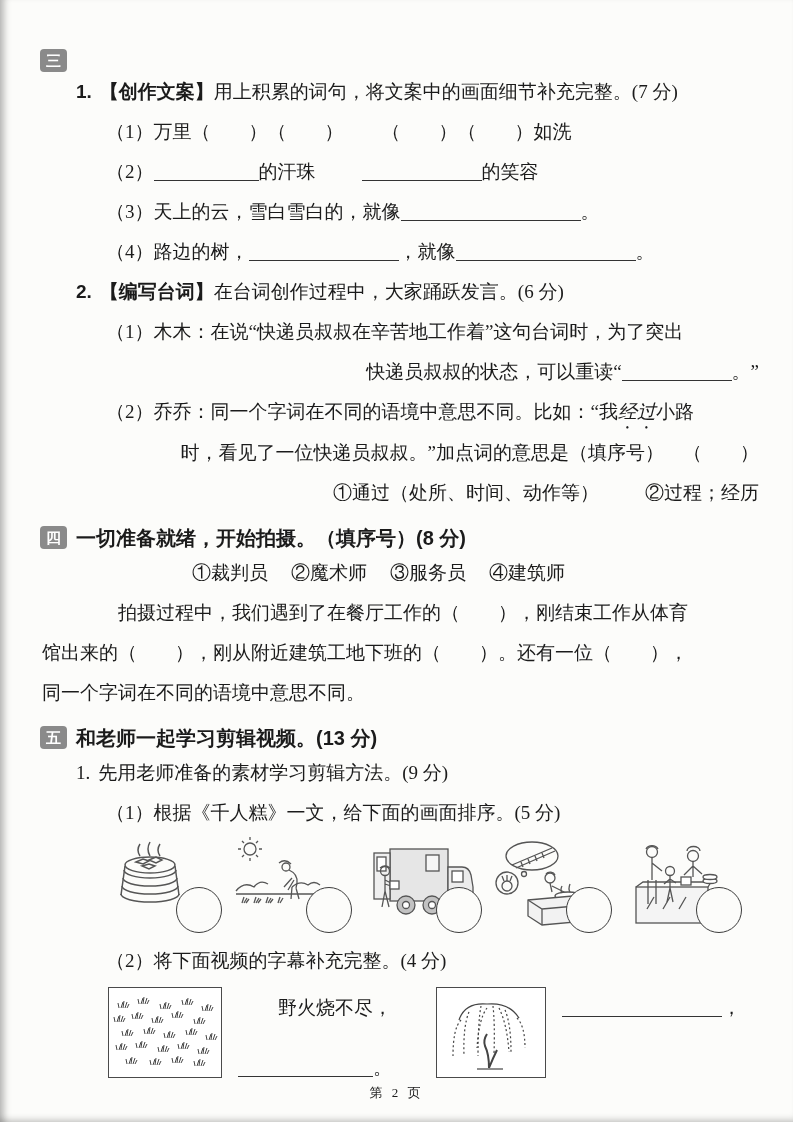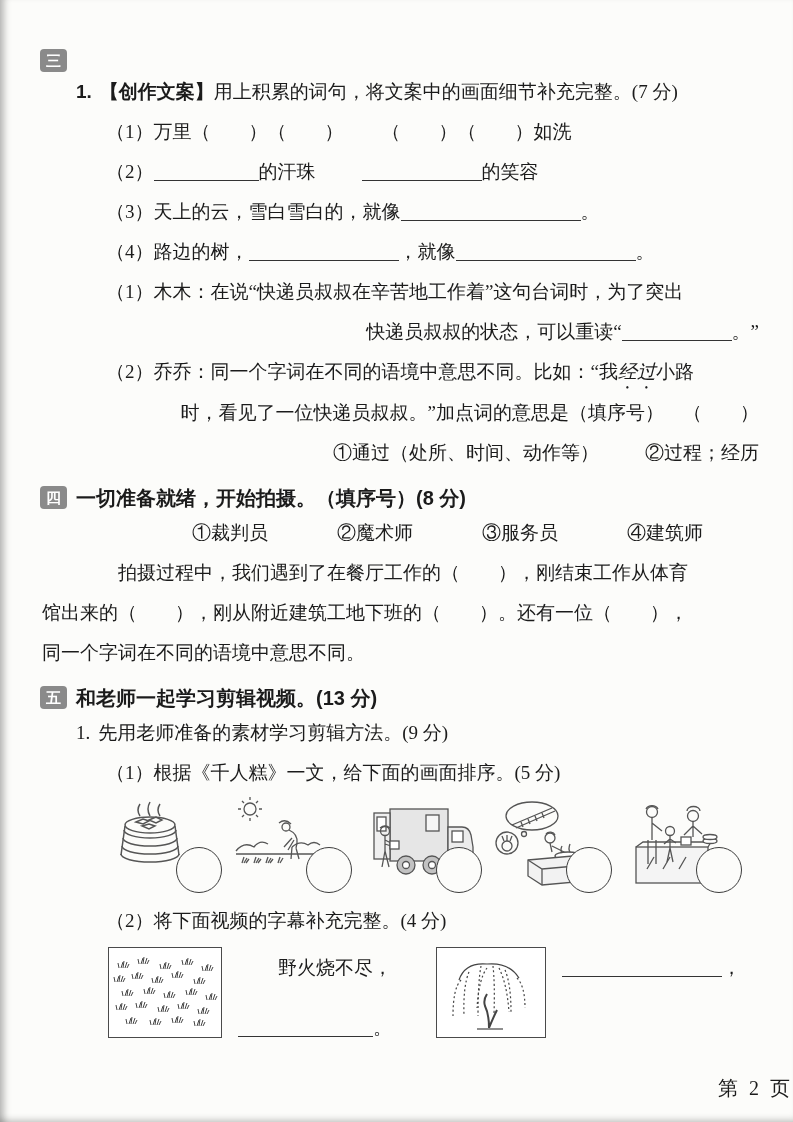--- a/index.html
+++ b/index.html
@@ -30,38 +30,38 @@
   .blank { display:inline-block; height:2px; border-bottom:1.6px solid #333;
     vertical-align:baseline; transform:translateY(3px); }
   .b105{width:105px} .b110{width:110px} .b120{width:120px} .b135{width:135px}
   .b150{width:150px} .b160{width:160px} .b180{width:180px} .sp46{display:inline-block;width:46px}
 
   .dotted {
     -webkit-text-emphasis:filled dot; -webkit-text-emphasis-position:under right;
     text-emphasis:filled dot; text-emphasis-position:under right;font-style:italic;
   }
 
-  .opts4 { display:flex; gap:69px; padding-left:152px; line-height:40px; }
+  .opts4 { display:flex; gap:23px; padding-left:152px; line-height:40px; }
   .para-first { padding-left:78px; }
   .para-cont { padding-left:2px; }
 
   .pic-row { display:flex; gap:8px; padding-left:64px; margin-top:4px; }
   .pic-cell { position:relative; width:122px; height:98px; }
   .pic-cell svg { display:block; }
   .ans-circle { position:absolute; right:4px; bottom:2px; width:44px; height:44px;
     border:1.6px solid #3c3c3c; border-radius:50%; background:#fcfcfa; }
 
   .cap-row { display:flex; align-items:flex-start; padding-left:68px; margin-top:6px;text-align:right; }
   .cap-img { border:1.6px solid #4a4a4a; background:#ffffff; }
   .cap-col { margin-left:16px; }
   .cap-line { line-height:42px; white-space:nowrap; }
   .cap-right-img { margin-left:44px; }
 
-  .footer { position:absolute; left:0; right:0; bottom:20px; text-align:right;
-    font-size:20px; letter-spacing:3px; }
+  .footer { position:absolute; left:0; right:0; bottom:20px; text-align:center;
+    font-size:13px; letter-spacing:3px; }
 </style>
 </head>
 <body>
 
 <div class="page">
   <div class="content">
 
     <div class="sec-header">
       <span class="badge">三</span>
     </div>
@@ -69,20 +69,21 @@
     <div class="line ind1"><span class="qnum">1.</span><span class="qtag">【创作文案】</span><span>用上积累的词句，将文案中的画面细节补充完整。(7 分)</span></div>
 
     <div class="line ind2">（1）万里（　　）（　　）　　（　　）（　　）如洗</div>
 
     <div class="line ind2"><span>（2）</span><span class="blank b105"></span><span>的汗珠</span><span class="sp46"></span><span class="blank b120"></span><span>的笑容</span></div>
 
     <div class="line ind2"><span>（3）天上的云，雪白雪白的，就像</span><span class="blank b180"></span><span>。</span></div>
 
     <div class="line ind2"><span>（4）路边的树，</span><span class="blank b150"></span><span>，就像</span><span class="blank b180"></span><span>。</span></div>
 
+    <div class="line ind1"><span class="qnum">2.</span><span class="qtag">【编写台词】</span><span>在台词创作过程中，大家踊跃发言。(6 分)</span></div>
 
     <div class="line ind2">（1）木木：在说“快递员叔叔在辛苦地工作着”这句台词时，为了突出</div>
 
     <div class="line ind3"><span>快递员叔叔的状态，可以重读“</span><span class="blank b110"></span><span>。”</span></div>
 
     <div class="line ind2"><span>（2）乔乔：同一个字词在不同的语境中意思不同。比如：“我</span><span class="dotted">经过</span><span>小路</span></div>
 
     <div class="line ind3">时，看见了一位快递员叔叔。”加点词的意思是（填序号）　（　　）</div>
 
     <div class="line ind3"><span>①通过（处所、时间、动作等）</span><span class="sp46"></span><span>②过程；经历</span></div>

